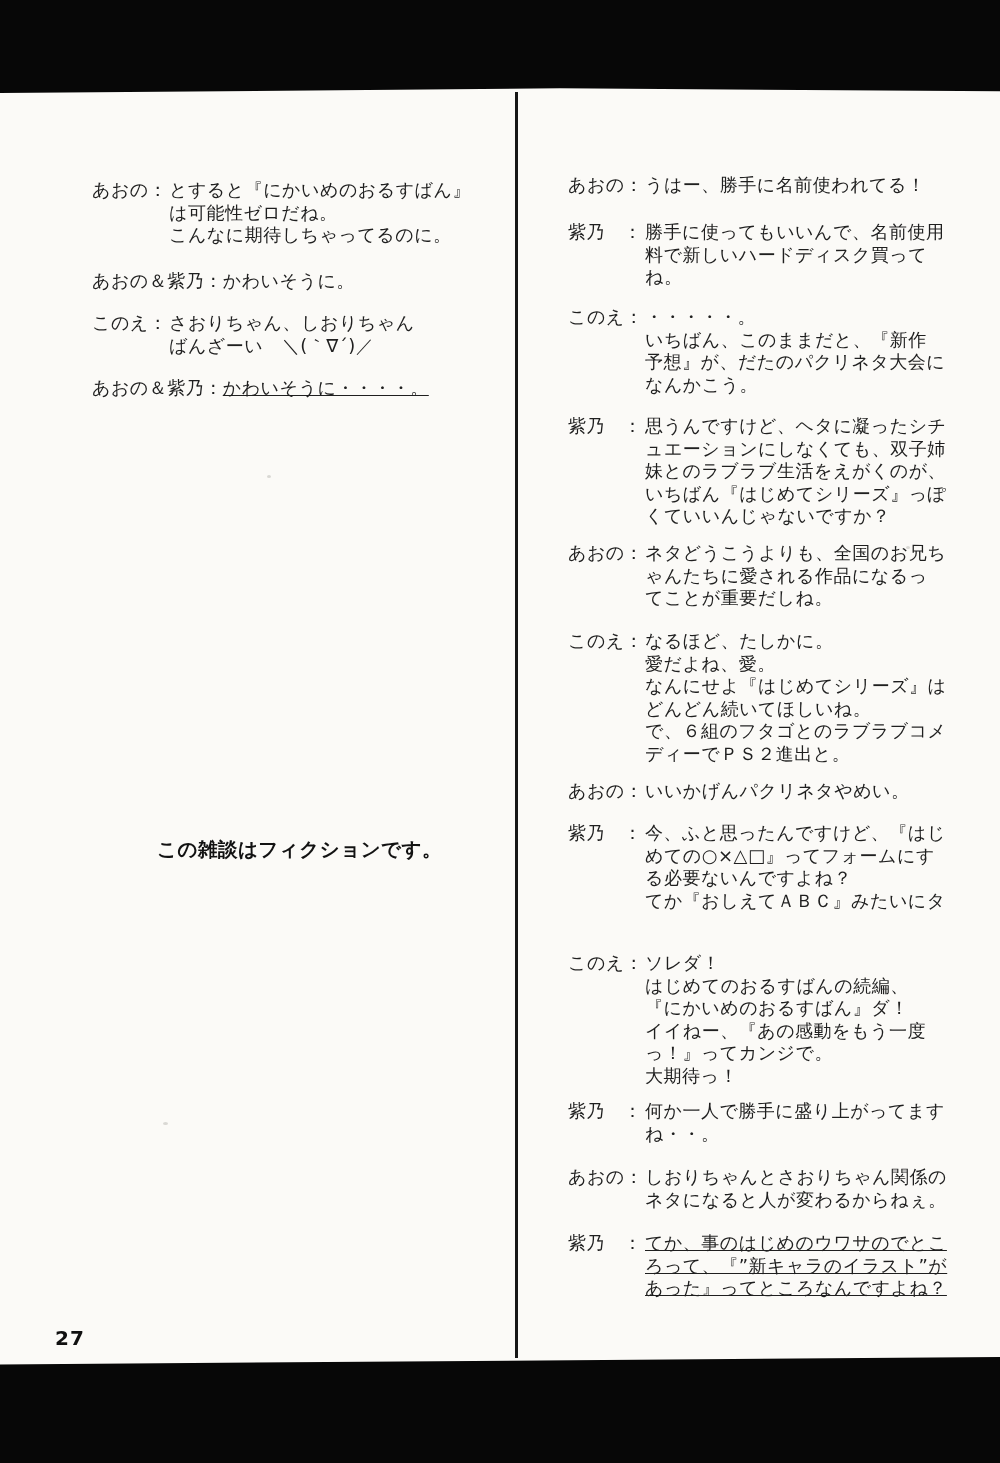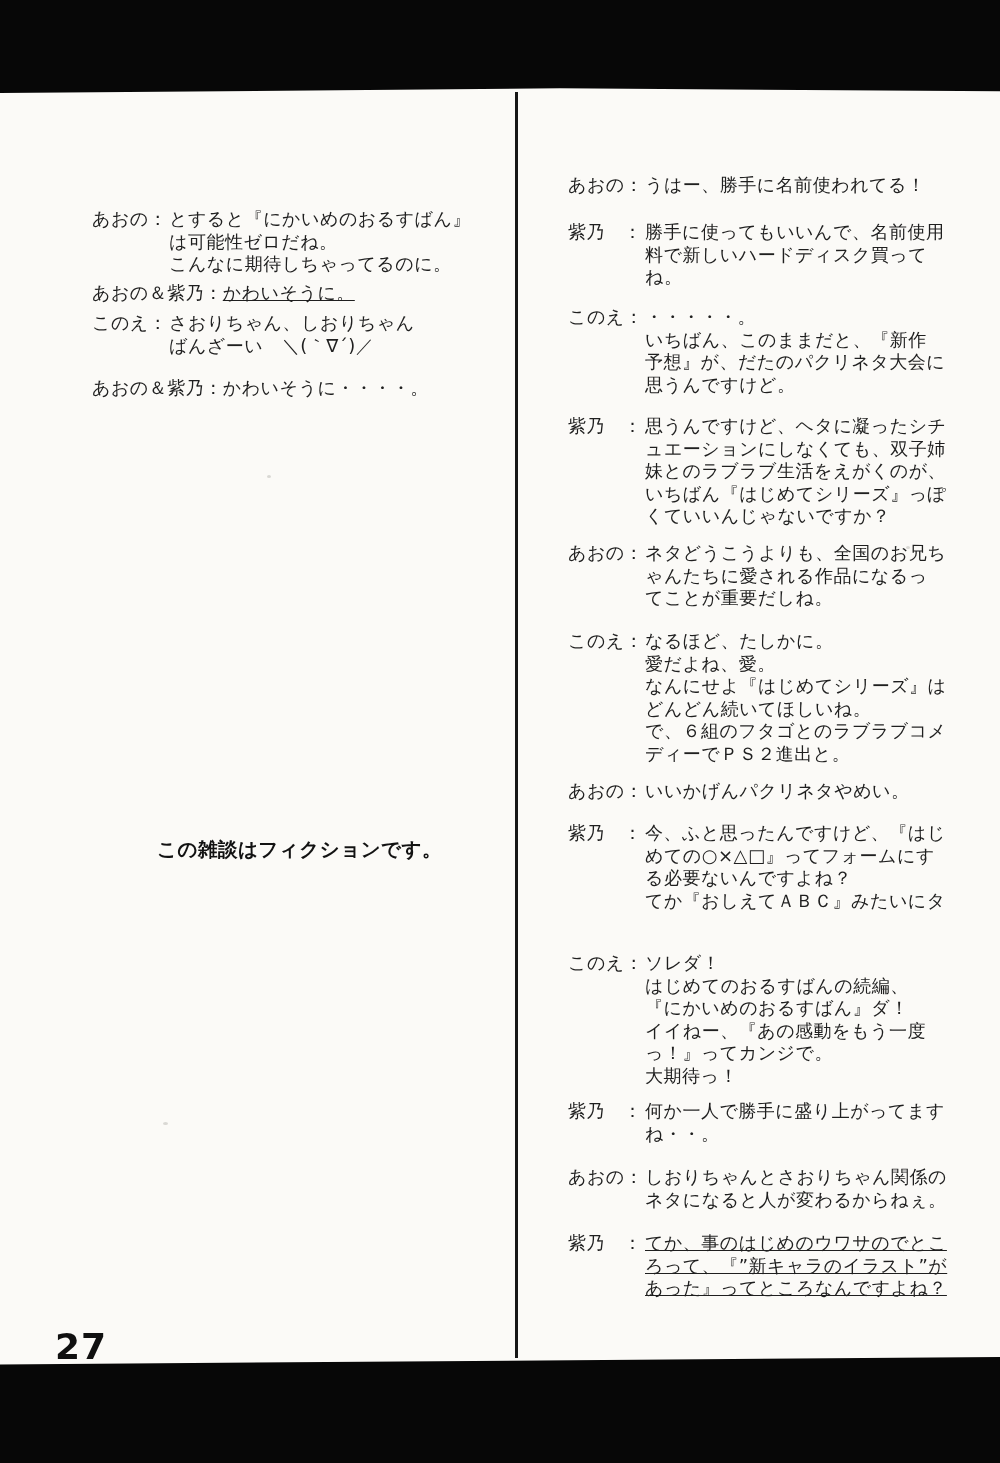--- a/index.html
+++ b/index.html
@@ -22,49 +22,49 @@
   .entry .cont{padding-left:77px;}
   .spk{display:inline-block;width:77px;white-space:pre;}
   .spk.auto{width:auto;}
   .notice{
     position:absolute;left:157px;top:789px;
     font-size:19.5px;line-height:24.5px;font-weight:800;
     letter-spacing:0.5px;white-space:pre;color:#121212;
   }
   .pagenum{
     position:absolute;left:55px;top:1326px;
-    font-size:36px;font-weight:800;color:#101010;letter-spacing:1px;
+    font-size:20px;font-weight:800;color:#101010;letter-spacing:1px;
   }
   .speck{position:absolute;border-radius:50%;background:#d9d8d4;}
 </style>
 </head>
 <body>
 
 <div class="page">
 
   <div class="band band-top"></div>
   <div class="band band-bottom"></div>
   <div class="divider"></div>
 
-  <div class="entry" style="left:92px;top:179px;margin-top:29px;">
+  <div class="entry" style="left:92px;top:179px;">
     <div class="line"><span class="spk">あおの：</span><span>とすると『にかいめのおるすばん』</span></div>
     <div class="line cont">は可能性ゼロだね。</div>
     <div class="line cont">こんなに期待しちゃってるのに。</div>
   </div>
 
-  <div class="entry" style="left:92px;top:282px;text-decoration:underline;">
+  <div class="entry" style="left:92px;top:270px;">
     <div class="line"><span class="spk auto">あおの＆紫乃：</span><span>かわいそうに。</span></div>
   </div>
 
   <div class="entry" style="left:92px;top:312px;">
     <div class="line"><span class="spk">このえ：</span><span>さおりちゃん、しおりちゃん</span></div>
     <div class="line cont">ばんざーい　＼(｀∇´)／</div>
   </div>
 
-  <div class="entry" style="left:92px;top:377px;">
+  <div class="entry" style="left:92px;top:377px;text-decoration:underline;">
     <div class="line"><span class="spk auto">あおの＆紫乃：</span><span>かわいそうに・・・・。</span></div>
   </div>
 
   <div class="notice">
     <div>この雑談はフィクションです。</div>
   </div>
 
   <div class="pagenum">27</div>
 
   <div class="entry" style="left:568px;top:174px;">
@@ -74,21 +74,21 @@
   <div class="entry" style="left:568px;top:221px;">
     <div class="line"><span class="spk">紫乃　：</span><span>勝手に使ってもいいんで、名前使用</span></div>
     <div class="line cont">料で新しいハードディスク買って</div>
     <div class="line cont">ね。</div>
   </div>
 
   <div class="entry" style="left:568px;top:306px;">
     <div class="line"><span class="spk">このえ：</span><span>・・・・・。</span></div>
     <div class="line cont">いちばん、このままだと、『新作</div>
     <div class="line cont">予想』が、だたのパクリネタ大会に</div>
-    <div class="line cont">思うんですけど。</div>
+    <div class="line cont">なんかこう。</div>
   </div>
 
   <div class="entry" style="left:568px;top:415px;">
     <div class="line"><span class="spk">紫乃　：</span><span>思うんですけど、ヘタに凝ったシチ</span></div>
     <div class="line cont">ュエーションにしなくても、双子姉</div>
     <div class="line cont">妹とのラブラブ生活をえがくのが、</div>
     <div class="line cont">いちばん『はじめてシリーズ』っぽ</div>
     <div class="line cont">くていいんじゃないですか？</div>
   </div>
 

